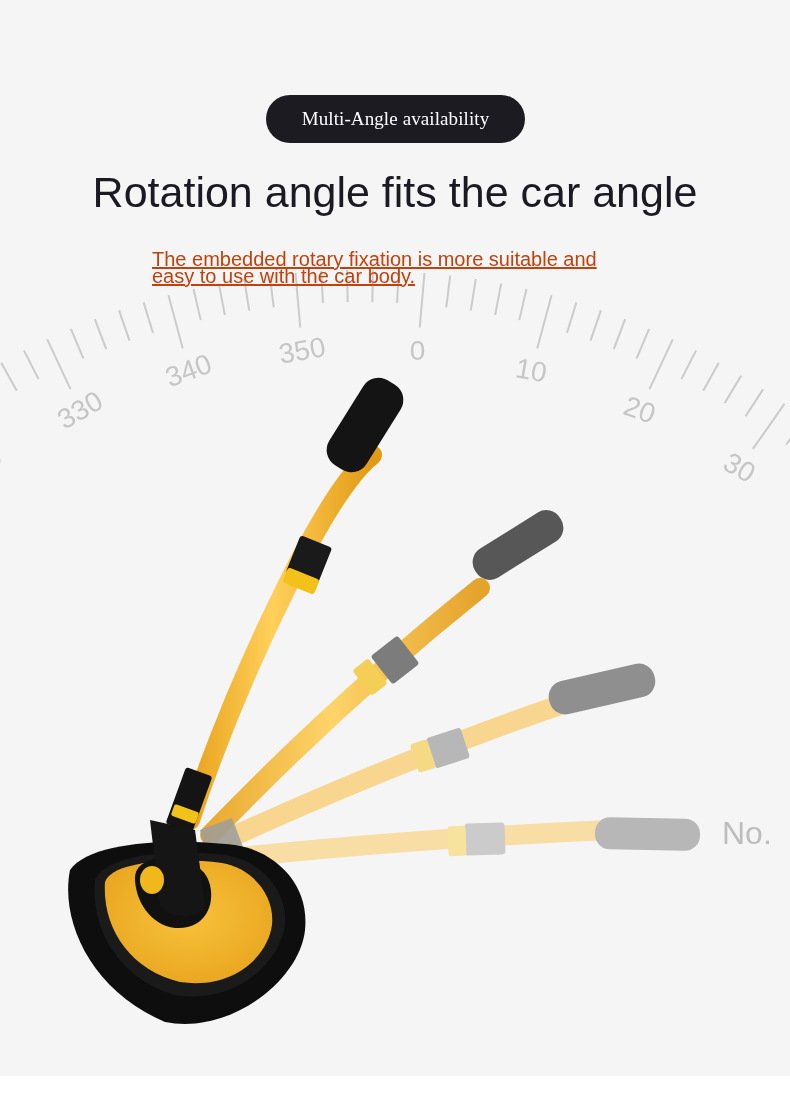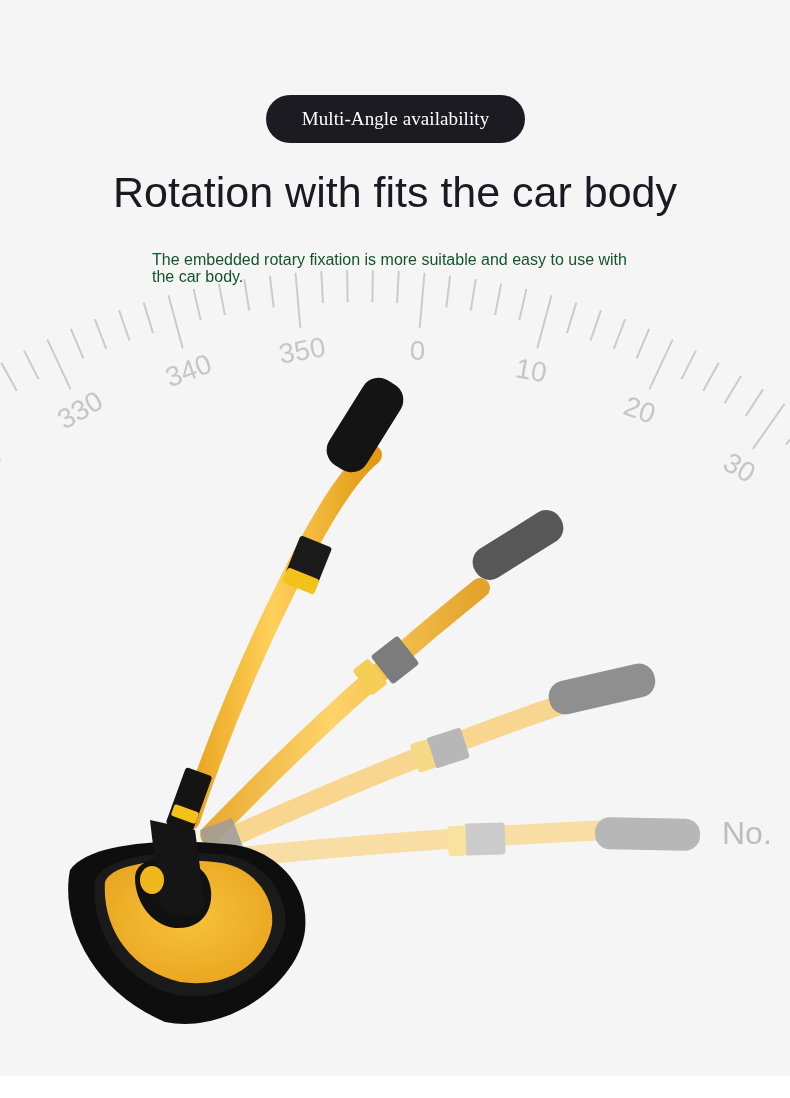--- a/index.html
+++ b/index.html
@@ -19,21 +19,21 @@
     background: #1c1b22; border-radius: 24px;
     display: flex; align-items: center; justify-content: center;
     color: #ffffff; font-size: 19px; letter-spacing: 0.1px; font-family: Liberation Serif, serif;
   }
   .title {
     position: absolute; left: 0; top: 168px; width: 790px; text-align: center;
     color: #1b1a22; font-size: 43px; font-weight: normal; margin: 0;
   }
   .desc {
     position: absolute; left: 152px; top: 251px; width: 480px;
-    color: #14532d; font-size: 16px; line-height: 17px; margin: 0;
+    color: #c2410c; font-size: 20px; line-height: 17px; margin: 0; text-decoration: underline;
   }
   .product { position: absolute; left: 0; top: 0; width: 790px; height: 1076px; }
 </style>
 </head>
 <body>
 
 <div class="canvas">
 
   <svg class="protractor" viewBox="0 0 790 1076">
     <g id="ticks" stroke="#cbcbcb" stroke-width="2" fill="none">
@@ -120,21 +120,21 @@
         <text x="958.1631394441889" y="731.0719472511385" text-anchor="middle" dominant-baseline="middle" transform="rotate(60 958.1631394441889 731.0719472511385)">60</text>
         <text x="997.5110453507851" y="839.1794302323362" text-anchor="middle" dominant-baseline="middle" transform="rotate(70 997.5110453507851 839.1794302323362)">70</text>
       </g>
     <text x="722" y="844" fill="#bdbdbd" font-size="32" font-family="Liberation Sans, sans-serif">No.</text>
   </svg>
 
   <div class="badge">
     <span>Multi-Angle availability</span>
   </div>
 
-  <h1 class="title">Rotation with fits the car body</h1>
+  <h1 class="title">Rotation angle fits the car angle</h1>
 
   <p class="desc">The embedded rotary fixation is more suitable and easy to use with the car body.</p>
 
   <svg class="product" viewBox="0 0 790 1076">
     <defs>
       <linearGradient id="poleG" x1="0" y1="0" x2="1" y2="0">
         <stop offset="0" stop-color="#e8a21c"></stop>
         <stop offset="0.45" stop-color="#ffd05a"></stop>
         <stop offset="1" stop-color="#e29a14"></stop>
       </linearGradient>

